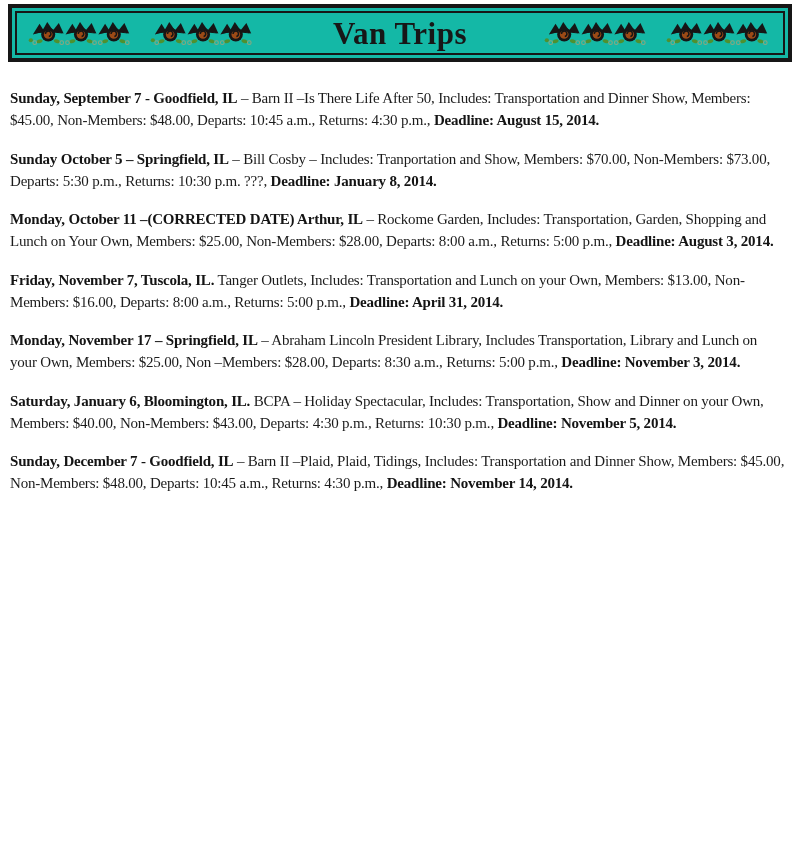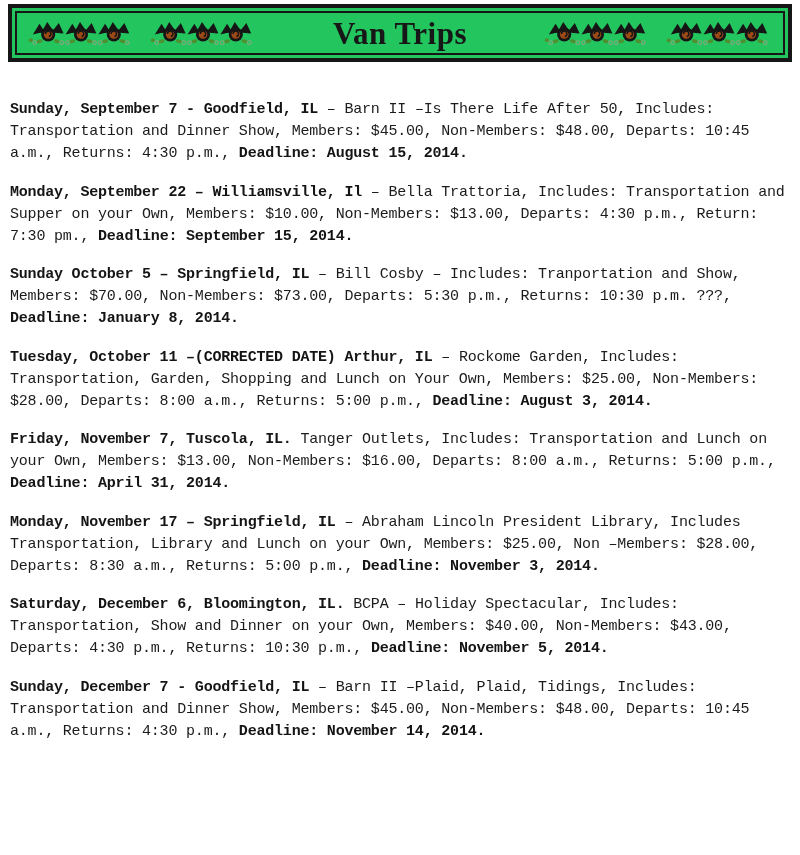--- a/index.html
+++ b/index.html
@@ -14,21 +14,21 @@
     background: #ffffff;
     overflow: hidden;
     font-family: "Liberation Serif", serif;
     color: #1b1b1b;
   }
   
   .header-box {
     margin: 4px 8px 0 8px;
     border: 4px solid #161616;
     padding: 3px;
-    background: #22c55e;
+    background: #14b8a6;
   }
   .header-inner {
     border: 2px solid #161616;
     display: flex;
     align-items: center;
     justify-content: space-between;
     padding: 4px 10px;
     height: 32px;
   }
   .orn-group {
@@ -45,22 +45,21 @@
     text-align: center;
     font-size: 31px;
     font-weight: bold;
     letter-spacing: 0.5px;
     line-height: 1;
     color: #171717;
     font-family: "Liberation Serif", serif;
   }
   
   .trip-list {
-    padding: 37px 14px 0 10px;
-    font-family: Liberation Mono, monospace;
+    padding: 25px 14px 0 10px;
   }
   .trip {
     margin: 0 0 16.5px 0;
     font-size: 15px;
     line-height: 22px;
     letter-spacing: -0.2px;
     color: #1b1b1b;
   }
   .trip b {
     font-weight: bold;
@@ -129,22 +128,21 @@
           <use href="#rosette" x="22" y="16"></use>
             <use href="#rosette" x="56" y="16"></use>
             <use href="#rosette" x="90" y="16"></use>
         </svg>
       </div>
     </div>
   </div>
 
   <main class="trip-list">
     <p class="trip"><b>Sunday, September 7 - Goodfield, IL</b><span> – Barn II –Is There Life After 50, Includes: Transportation and Dinner Show, Members: $45.00, Non-Members: $48.00, Departs: 10:45 a.m., Returns: 4:30 p.m., </span><b>Deadline: August 15, 2014.</b></p>
-    <p class="trip"><b>Monday, September 22 – Williamsville, Il</b><span> – Bella Trattoria, Includes: Transportation and Supper on your Own, Members: $10.00, Non-Members: $13.00, Departs: 4:30 p.m., Return: 7:30 pm., </span><b>Deadline: September 15, 2014.</b></p>
     <p class="trip"><b>Sunday October 5 – Springfield, IL</b><span> – Bill Cosby – Includes: Tranportation and Show, Members: $70.00, Non-Members: $73.00, Departs: 5:30 p.m., Returns: 10:30 p.m. ???, </span><b>Deadline: January 8, 2014.</b></p>
-    <p class="trip"><b>Tuesday, October 11 –(CORRECTED DATE) Arthur, IL</b><span> – Rockome Garden, Includes: Transportation, Garden, Shopping and Lunch on Your Own, Members: $25.00, Non-Members: $28.00, Departs: 8:00 a.m., Returns: 5:00 p.m., </span><b>Deadline: August 3, 2014.</b></p>
+    <p class="trip"><b>Monday, October 11 –(CORRECTED DATE) Arthur, IL</b><span> – Rockome Garden, Includes: Transportation, Garden, Shopping and Lunch on Your Own, Members: $25.00, Non-Members: $28.00, Departs: 8:00 a.m., Returns: 5:00 p.m., </span><b>Deadline: August 3, 2014.</b></p>
     <p class="trip"><b>Friday, November 7, Tuscola, IL.</b><span> Tanger Outlets, Includes: Transportation and Lunch on your Own, Members: $13.00, Non-Members: $16.00, Departs: 8:00 a.m., Returns: 5:00 p.m., </span><b>Deadline: April 31, 2014.</b></p>
     <p class="trip"><b>Monday, November 17 – Springfield, IL</b><span> – Abraham Lincoln President Library, Includes Transportation, Library and Lunch on your Own, Members: $25.00, Non –Members: $28.00, Departs: 8:30 a.m., Returns: 5:00 p.m., </span><b>Deadline: November 3, 2014.</b></p>
-    <p class="trip"><b>Saturday, December 6, Bloomington, IL.</b><span> BCPA – Holiday Spectacular, Includes: Transportation, Show and Dinner on your Own, Members: $40.00, Non-Members: $43.00, Departs: 4:30 p.m., Returns: 10:30 p.m., </span><b>Deadline: November 5, 2014.</b></p>
+    <p class="trip"><b>Saturday, January 6, Bloomington, IL.</b><span> BCPA – Holiday Spectacular, Includes: Transportation, Show and Dinner on your Own, Members: $40.00, Non-Members: $43.00, Departs: 4:30 p.m., Returns: 10:30 p.m., </span><b>Deadline: November 5, 2014.</b></p>
     <p class="trip"><b>Sunday, December 7 - Goodfield, IL</b><span> – Barn II –Plaid, Plaid, Tidings, Includes: Transportation and Dinner Show, Members: $45.00, Non-Members: $48.00, Departs: 10:45 a.m., Returns: 4:30 p.m., </span><b>Deadline: November 14, 2014.</b></p>
   </main>
 
 </div>
 
 </body></html>

